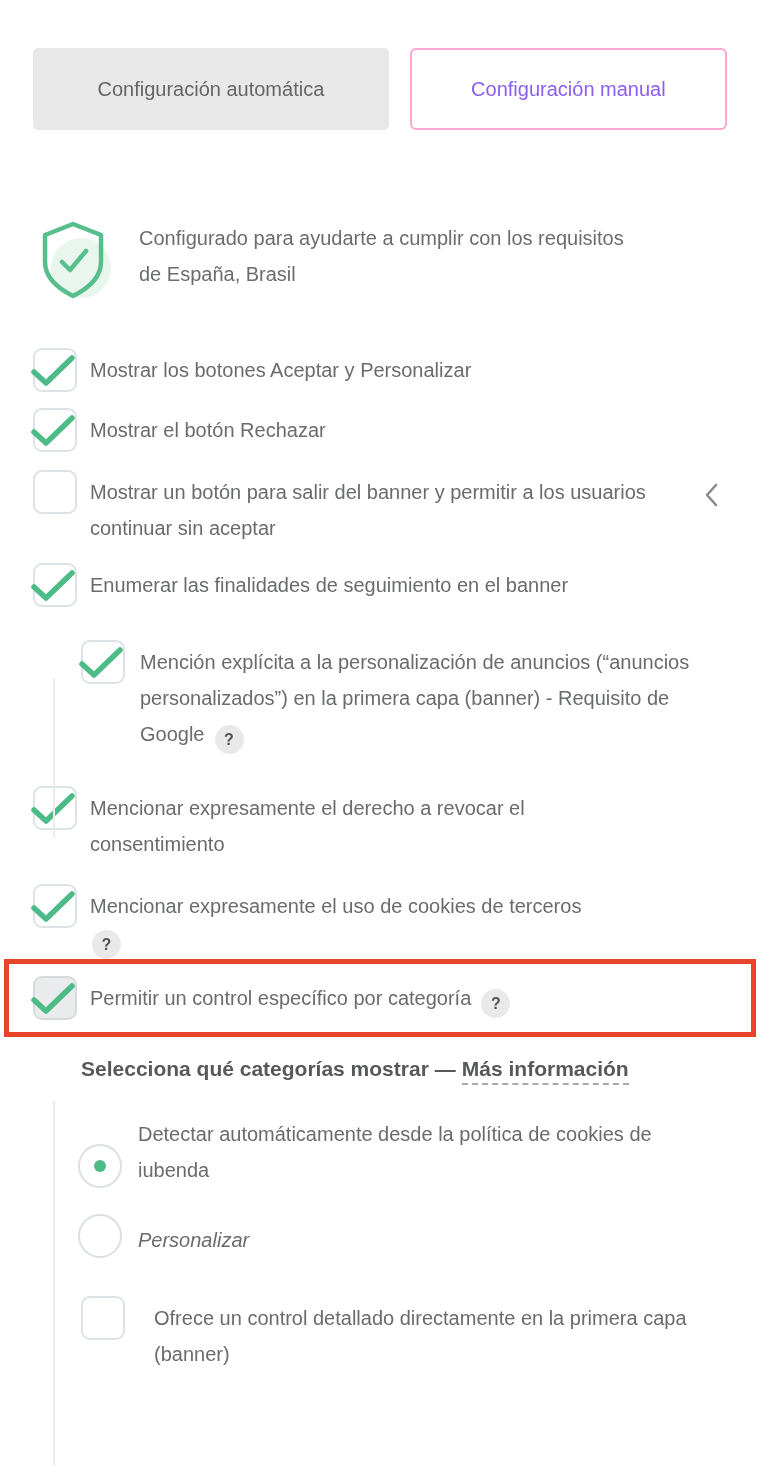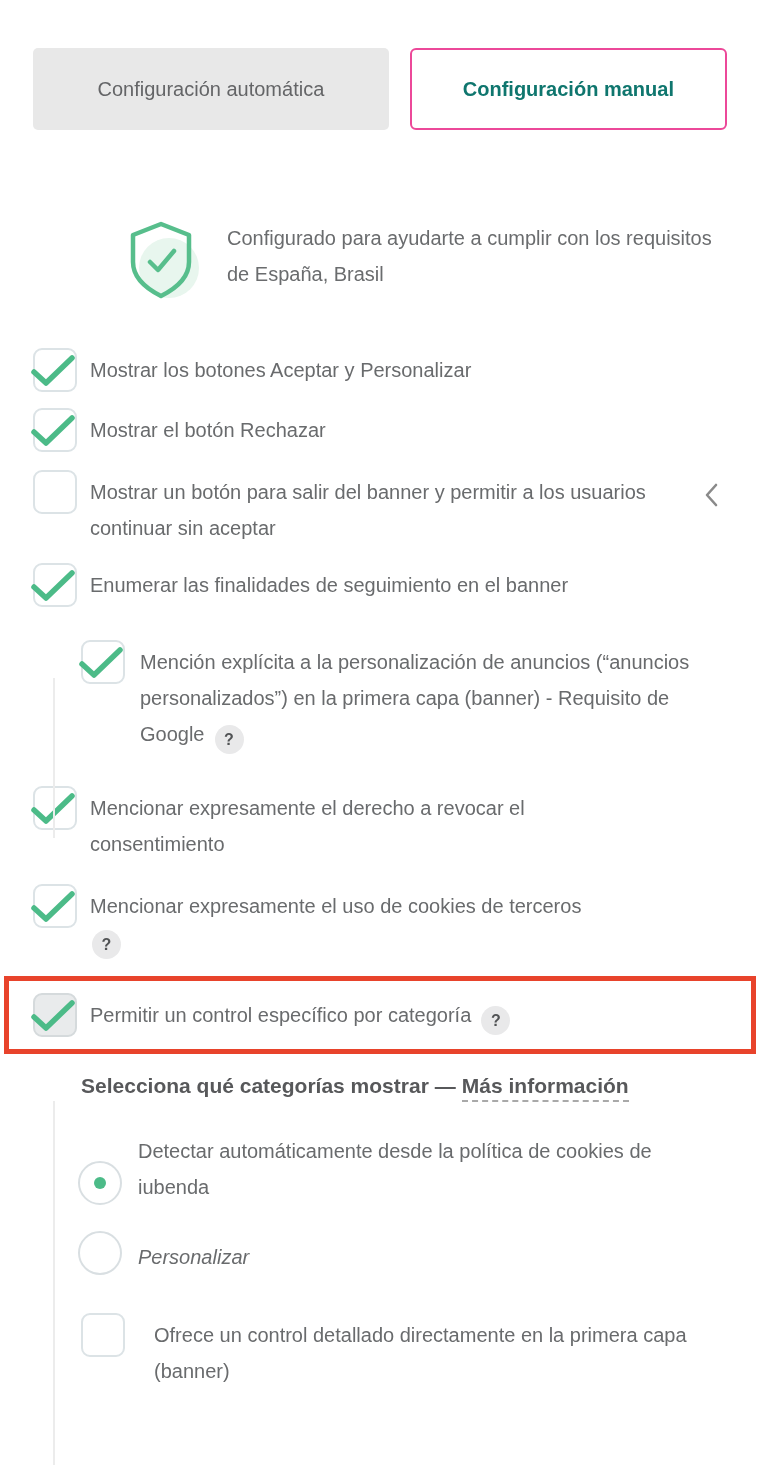--- a/index.html
+++ b/index.html
@@ -21,26 +21,26 @@
   }
 
   
   .tabs { display: flex; gap: 21px; margin-bottom: 88px; }
   .tab {
     height: 82px; display: flex; align-items: center; justify-content: center;
     font-size: 20px; border-radius: 5px; cursor: pointer;
   }
   .tab-automatic { width: 360px; background: #e8e8e8; color: #646567; }
   .tab-manual {
-    width: 321px; background: #ffffff; color: #0f766e; font-weight: bold;
-    border: 2px solid #ec4899; border-radius: 6px;
-  }
-
-  
-  .compliance { display: flex; align-items: flex-start; margin-bottom: 34px; min-height: 92px; justify-content: flex-end; }
+    width: 321px; background: #ffffff; color: #8b5cf6; font-weight: normal;
+    border: 2px solid #f9a8d4; border-radius: 6px;
+  }
+
+  
+  .compliance { display: flex; align-items: flex-start; margin-bottom: 34px; min-height: 92px; }
   .shield-wrap { width: 72px; margin-left: 4px; position: relative; flex: none; }
   .compliance-text {
     margin-left: 30px; font-size: 20px; line-height: 36px; color: #6a6c6e;
     max-width: 500px; padding-top: 2px;
   }
 
   
   .opt-row { display: flex; align-items: flex-start; position: relative; }
   .checkbox {
     width: 44px; height: 44px; flex: none; position: relative;
@@ -62,21 +62,21 @@
   }
   .help-badge.block { display: block; margin: 6px 0 0 2px; }
 
   .r1 { margin-bottom: 16px; min-height: 44px; }
   .r2 { margin-bottom: 18px; min-height: 44px; }
   .r3 { margin-bottom: 17px; } .r3 .opt-label { max-width: 595px; }
   .r4 { margin-bottom: 33px; min-height: 44px; }
   .r-nested { margin-left: 48px; margin-bottom: 32px; }
   .r-nested .opt-label { margin-left: 15px; max-width: 560px; }
   .r5 { margin-bottom: 22px; } .r5 .opt-label { max-width: 540px; }
-  .r6 { margin-bottom: 17px; } .r6 .opt-label { max-width: 640px; }
+  .r6 { } .r6 .opt-label { max-width: 640px; }
 
   .chevron { position: absolute; right: 8px; top: 12px; cursor: pointer; }
 
   
   .highlight-box {
     margin: 0 -29px 18px -29px;
     border: 5px solid #e8432b;
     padding: 12px 0 12px 24px;
   }
   .highlight-box .opt-row { margin: 0; }

